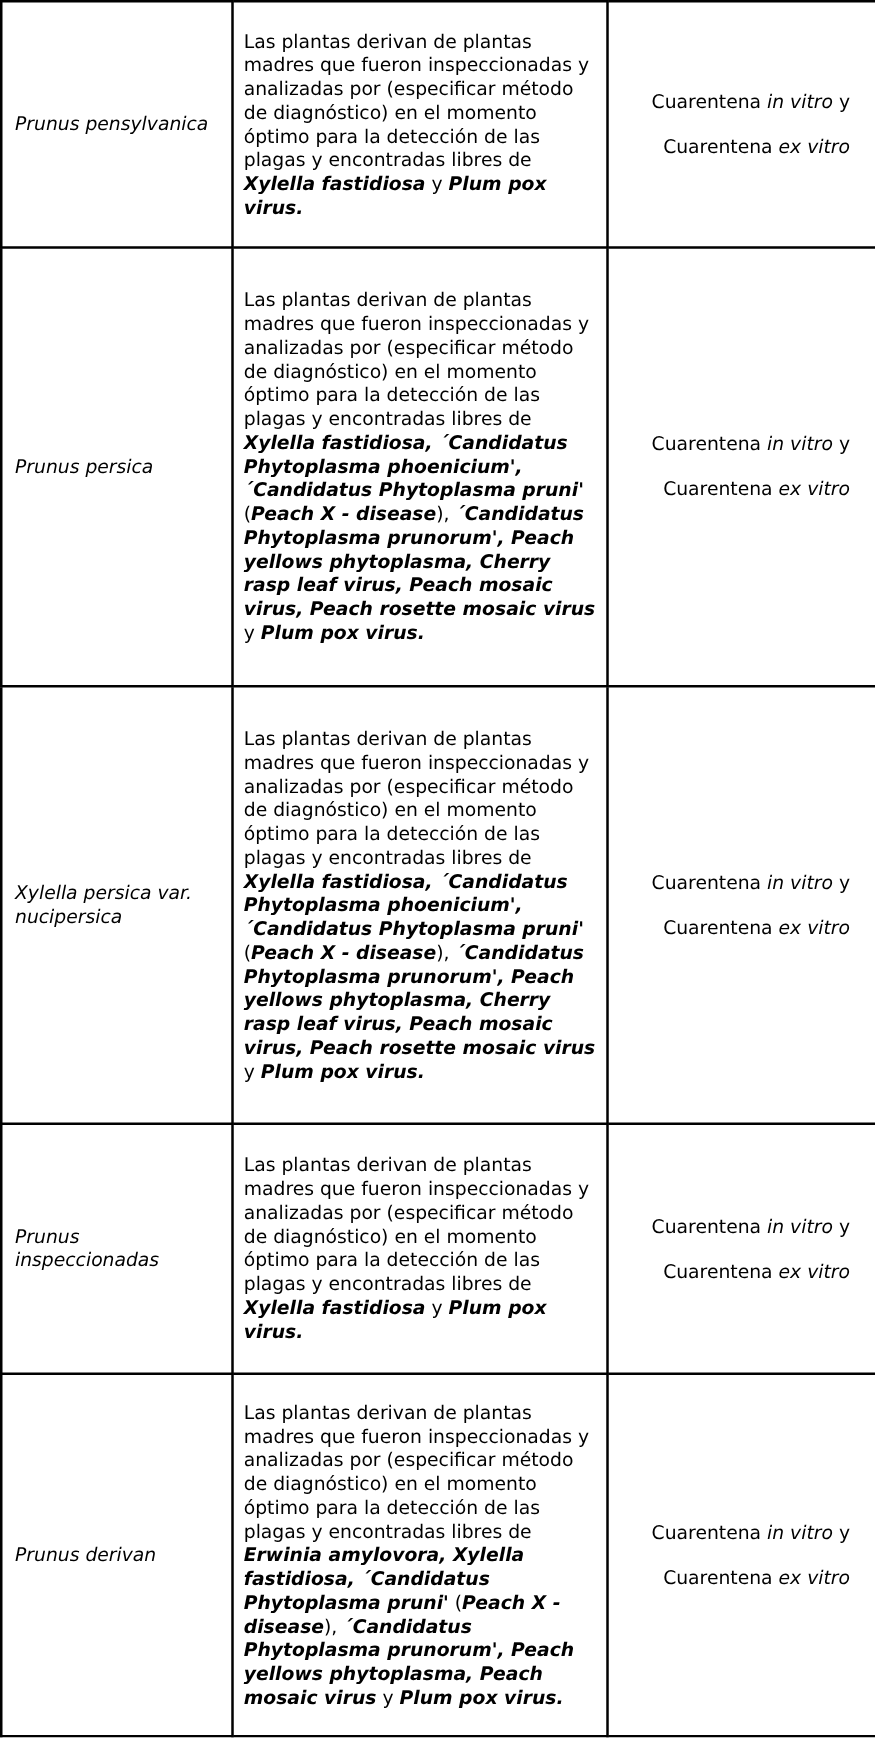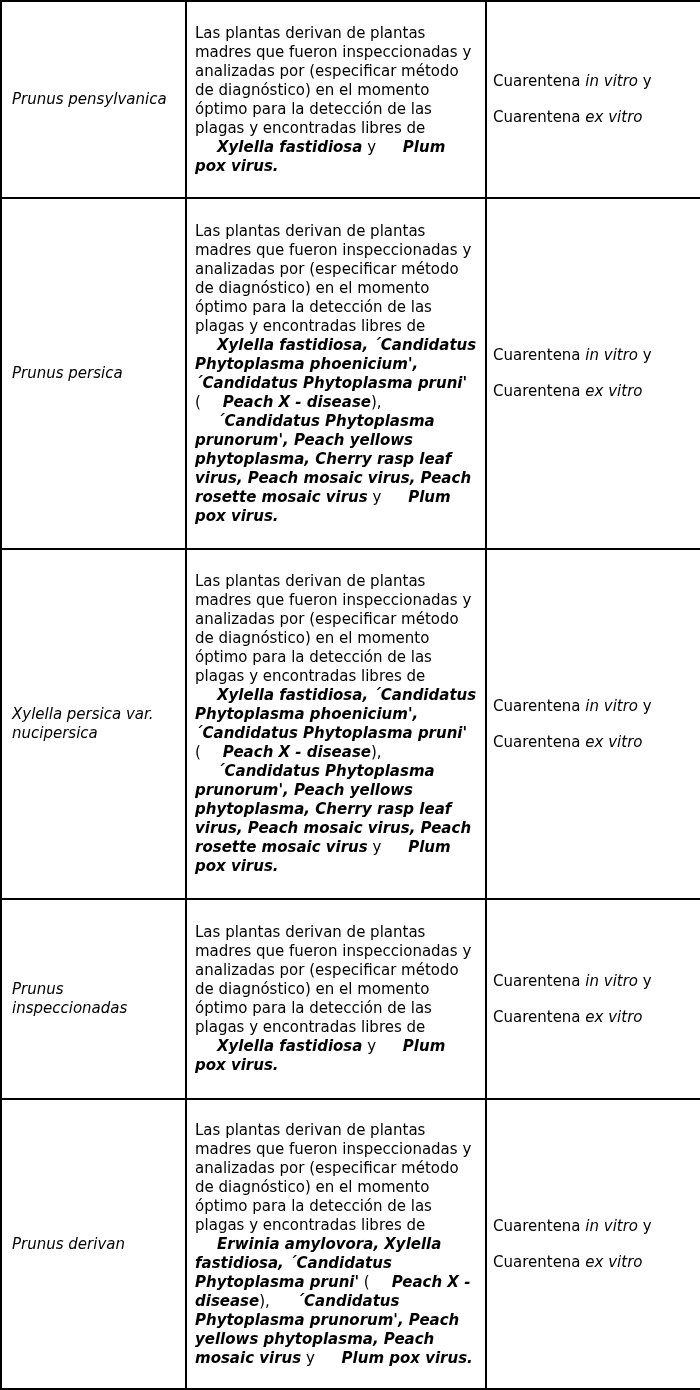--- a/index.html
+++ b/index.html
@@ -23,27 +23,27 @@
   }
   .species {
     width: 185px;
     font-style: italic;
     padding-left: 10px;
     padding-right: 10px;
   }
   .desc { width: 300px; }
   .quar {
     width: 215px;
-    text-align: left;
+    text-align: right;
     padding-left: 6px;
     padding-right: 20px;
   }
   .qline { white-space: nowrap; }
   .q2 { margin-top: 17px; }
-  .seg-bi { font-weight: bold; font-style: italic; margin-left: 22px; }
+  .seg-bi { font-weight: bold; font-style: italic; }
   .seg-i { font-style: italic; }
   .r1 .cell { height: 197px; }
   .r2 .cell { height: 351px; }
   .r3 .cell { height: 350px; }
   .r4 .cell { height: 200px; }
   .r5 .cell { height: 290px; }
 </style>
 </head>
 <body>
 

